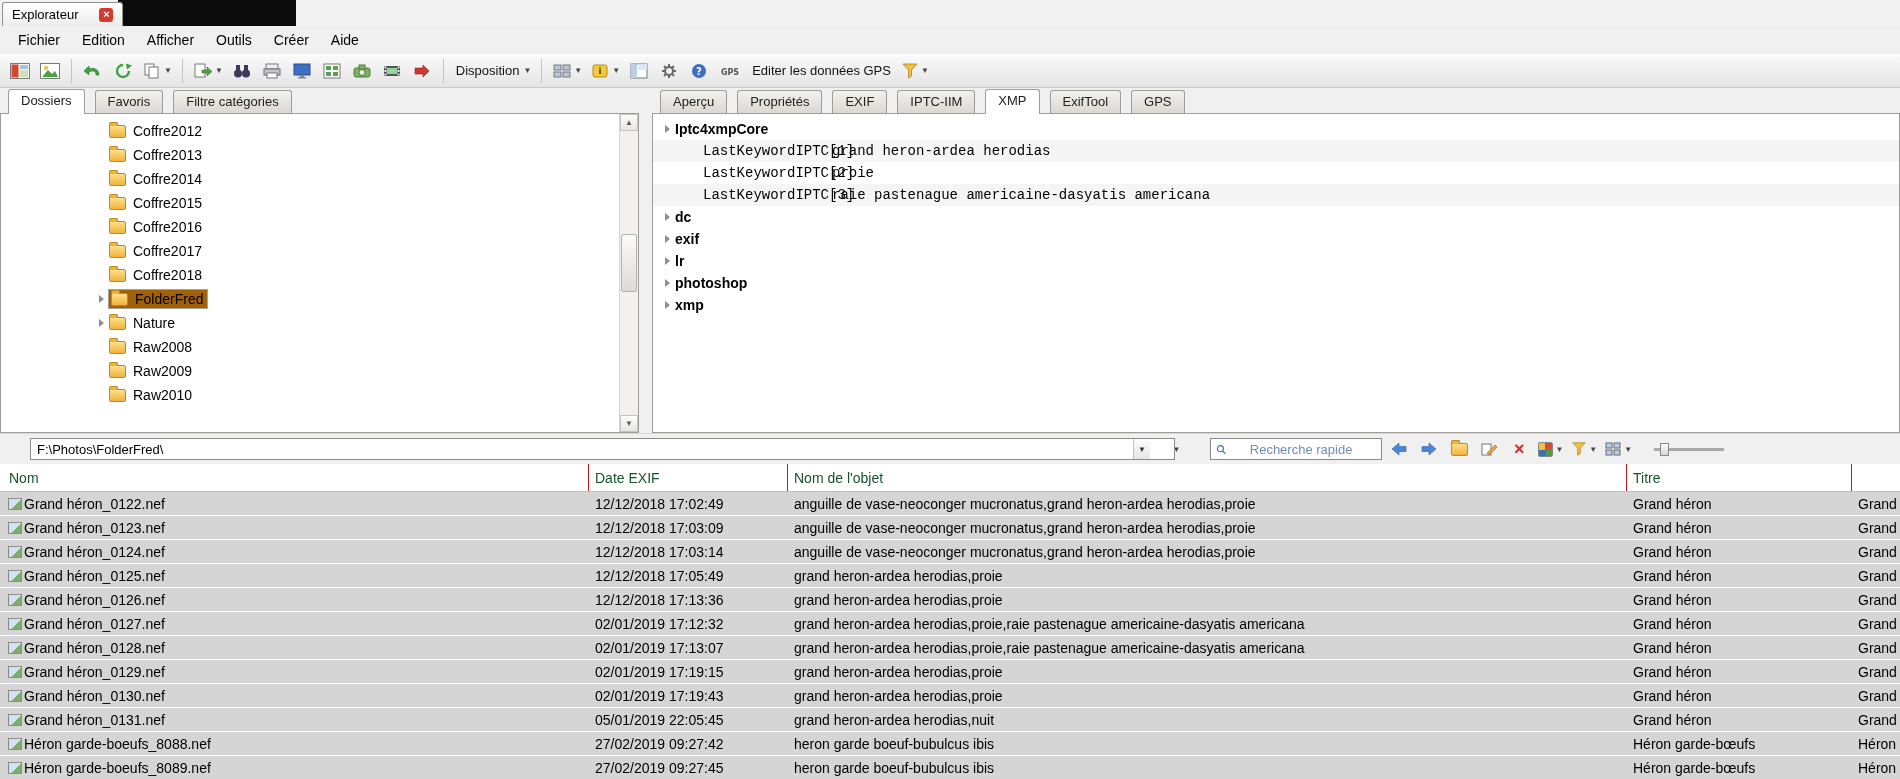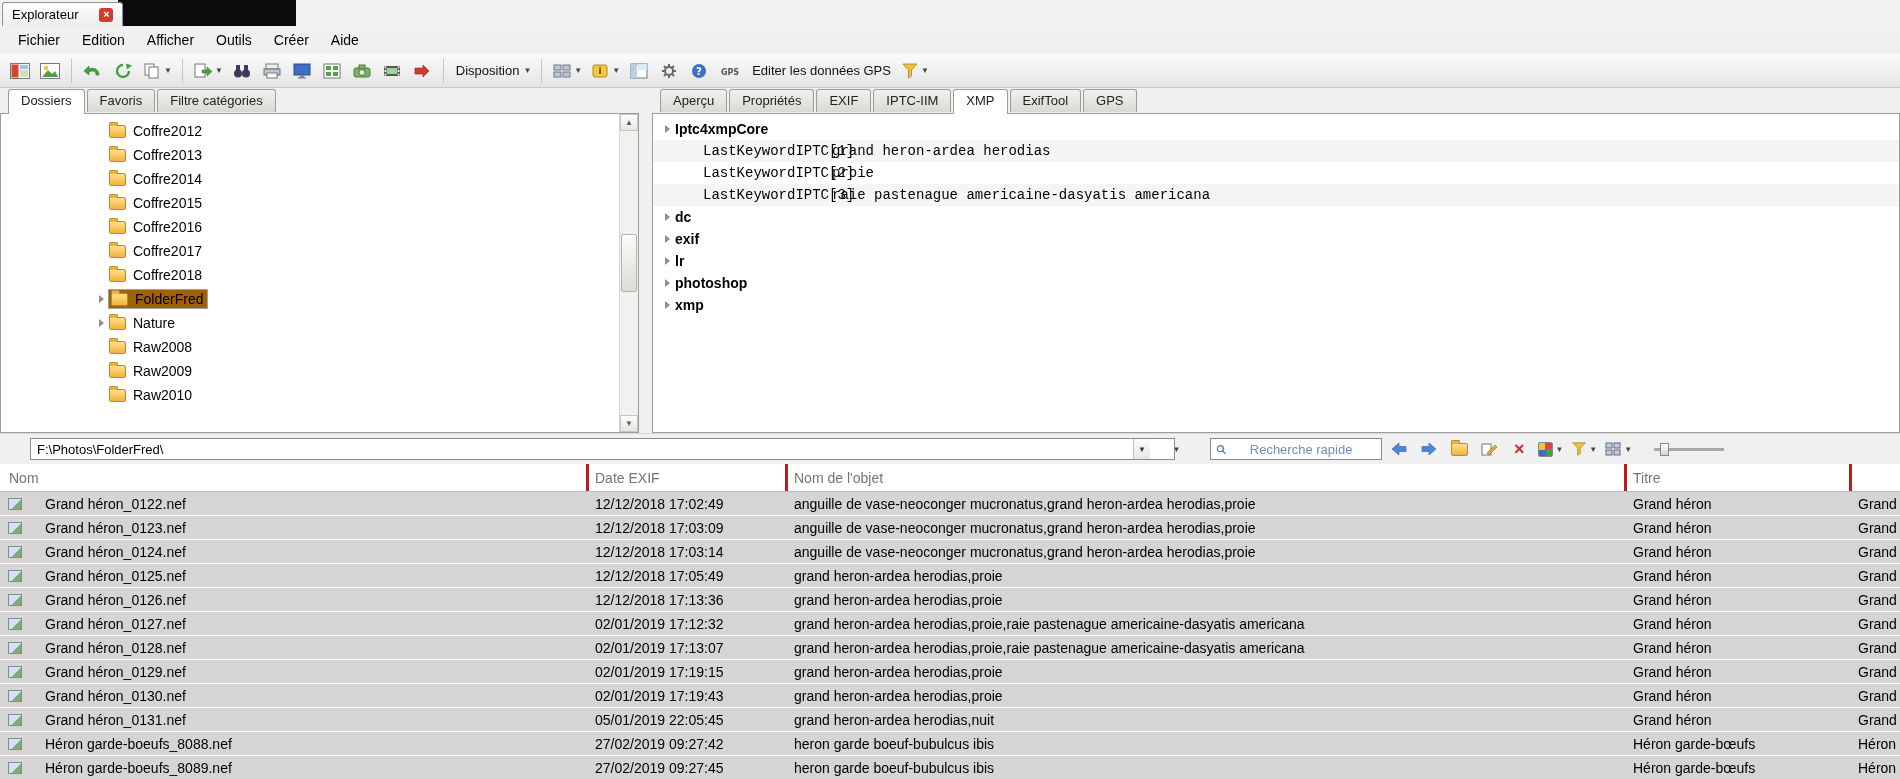--- a/index.html
+++ b/index.html
@@ -36,21 +36,21 @@
     gap:2px; border-radius:3px; padding:0 3px; }
   .tsep { width:1px; height:24px; background:#c4c4c4; margin:0 5px; }
   .dd { font-size:8px; color:#444; }
   .tlabel { font-size:13px; color:#111; padding:0 2px; }
 
   
   #panes { top:88px; left:0; width:1900px; height:345px; background:#f0f0f0; }
   .pane { position:absolute; top:0; bottom:0; }
   #leftpane { left:0; width:639px; }
   #rightpane { left:652px; width:1248px; }
-  .ptabs { height:25px; display:flex; align-items:center; gap:2px; padding-left:8px; }
+  .ptabs { height:25px; display:flex; align-items:flex-end; gap:10px; padding-left:8px; }
   .ptab { padding:3px 12px 4px; background:linear-gradient(#f2f1ee,#dad8d2);
     border:1px solid #9f9d98; border-bottom:none; border-radius:3px 3px 0 0;
     font-size:13px; color:#222; white-space:nowrap; }
   .ptab.active { background:#fff; position:relative; z-index:2; margin-bottom:-1px; padding-bottom:6px; }
   .pcontent { position:absolute; top:25px; left:0; right:0; bottom:0; background:#fff;
     border:1px solid #9f9d98; overflow:hidden; }
 
   
   #foldertree { padding-top:5px; }
   .frow { display:flex; align-items:center; height:24px; padding-left:92px; white-space:nowrap; }
@@ -108,26 +108,26 @@
     background:conic-gradient(#d94a3a 0 25%, #4d9b44 0 50%, #3b6fc4 0 75%, #f2c23c 0); }
   .slider { width:70px; height:3px; background:#a8a8a8; position:relative; margin:0 10px 0 16px; }
   .knob { position:absolute; left:6px; top:-5px; width:9px; height:13px;
     background:linear-gradient(#fefefe,#d6d6d6); border:1px solid #888; }
 
   
   .grid-cols { display:grid; grid-template-columns:589px 199px 839px 225px 48px; }
   #tableheader { top:464px; left:0; width:1900px; height:28px; background:#fff;
     border-bottom:1px solid #bdbdbd; align-items:center; }
   .hcell { height:100%; display:flex; align-items:center; padding-left:6px;
-    border-right:3px solid #b91c1c; color:#737373; overflow:hidden; white-space:nowrap; }
+    border-right:1px solid #b91c1c; color:#14532d; overflow:hidden; white-space:nowrap; }
   .hcell.first { padding-left:9px; }
   #rows { top:492px; left:0; width:1900px; height:287px; overflow:hidden; }
   .trow { height:24px; background:#d5d5d5; border-bottom:1px solid #fbfbfb; align-items:center; }
   .cell { padding-left:6px; white-space:nowrap; overflow:hidden; }
-  .cell.name { display:flex; align-items:center; gap:23px; padding-left:8px; }
+  .cell.name { display:flex; align-items:center; gap:2px; padding-left:8px; }
   .fico { width:14px; height:12px; flex:0 0 14px; border:1px solid #8a8a8a; background:
     linear-gradient(135deg,#cfe3f5 0%, #cfe3f5 55%, #7fae6b 55%, #7fae6b 100%); }
   svg text { font-family:"DejaVu Sans", sans-serif; }
 </style>
 </head>
 <body>
 
 <div id="tabbar" class="abs">
   <div class="darkstrip"></div>
   <div class="wintab">

